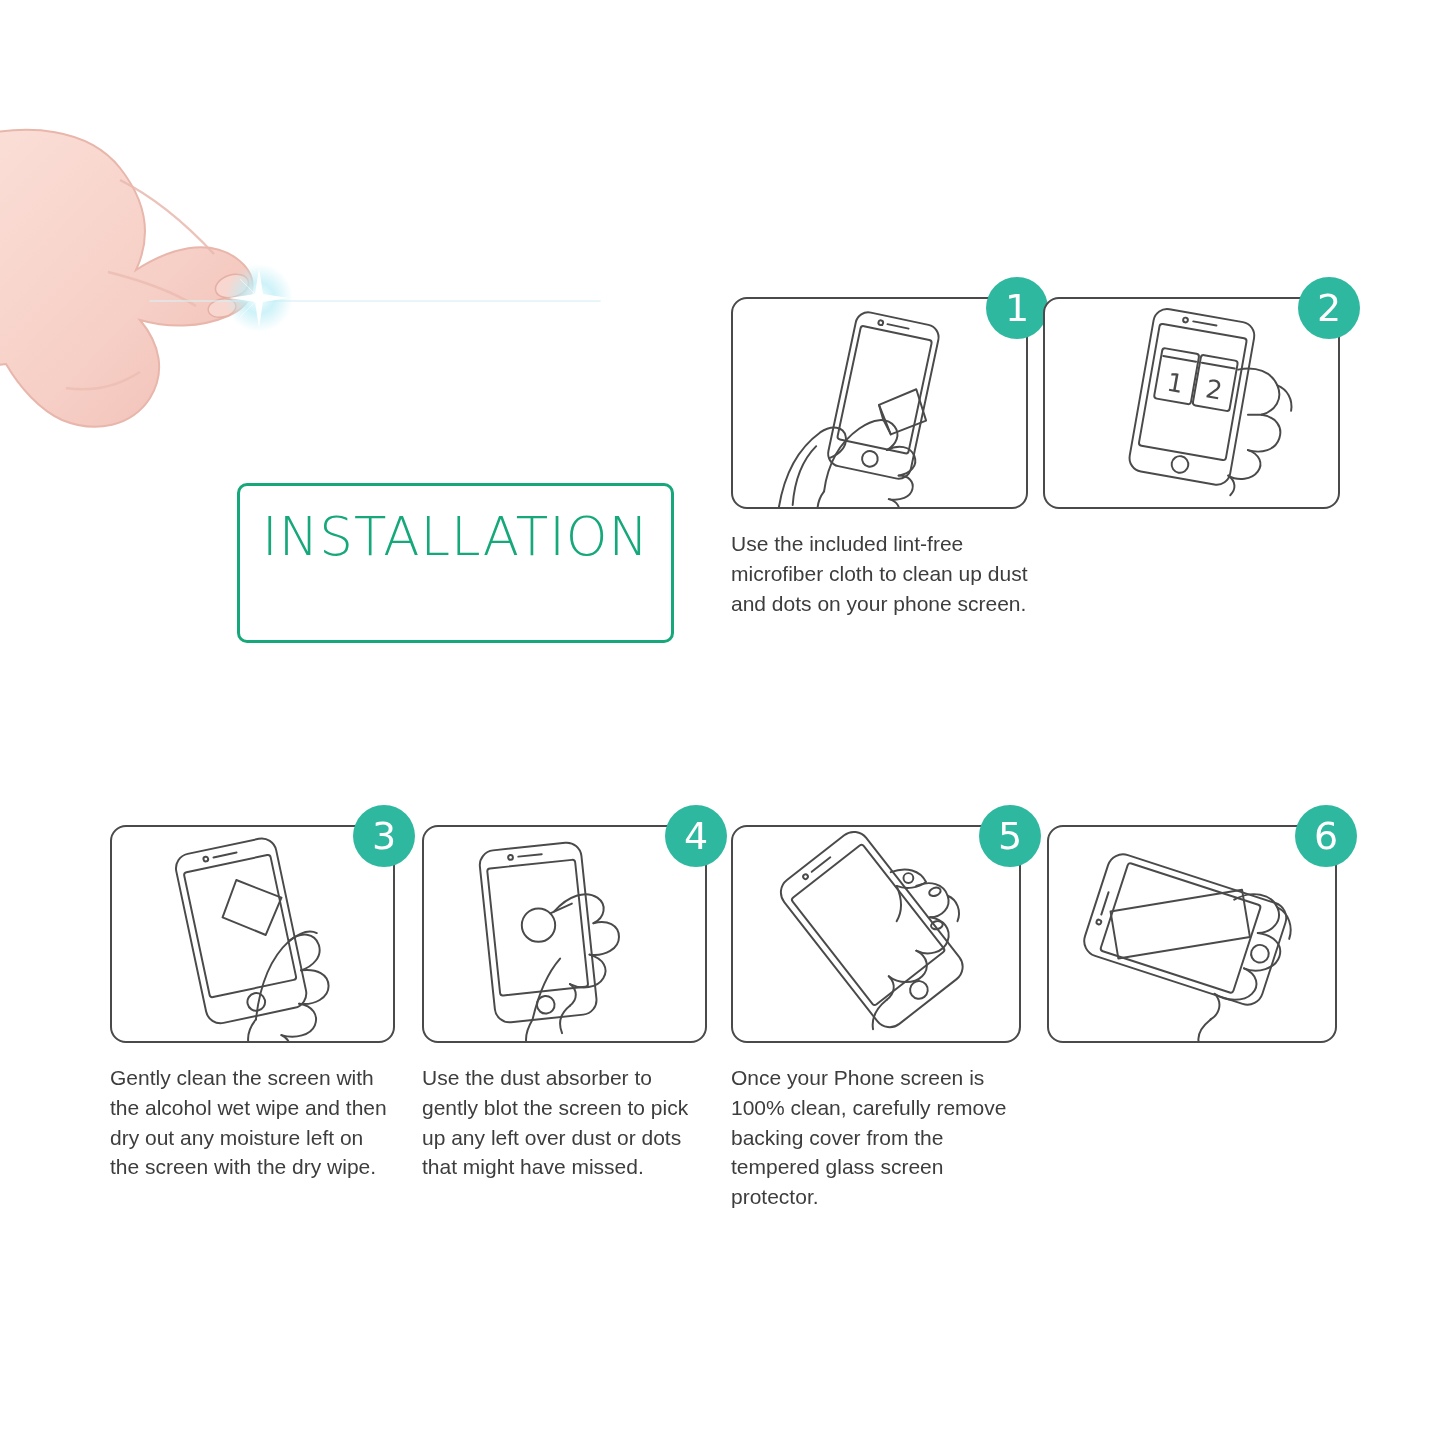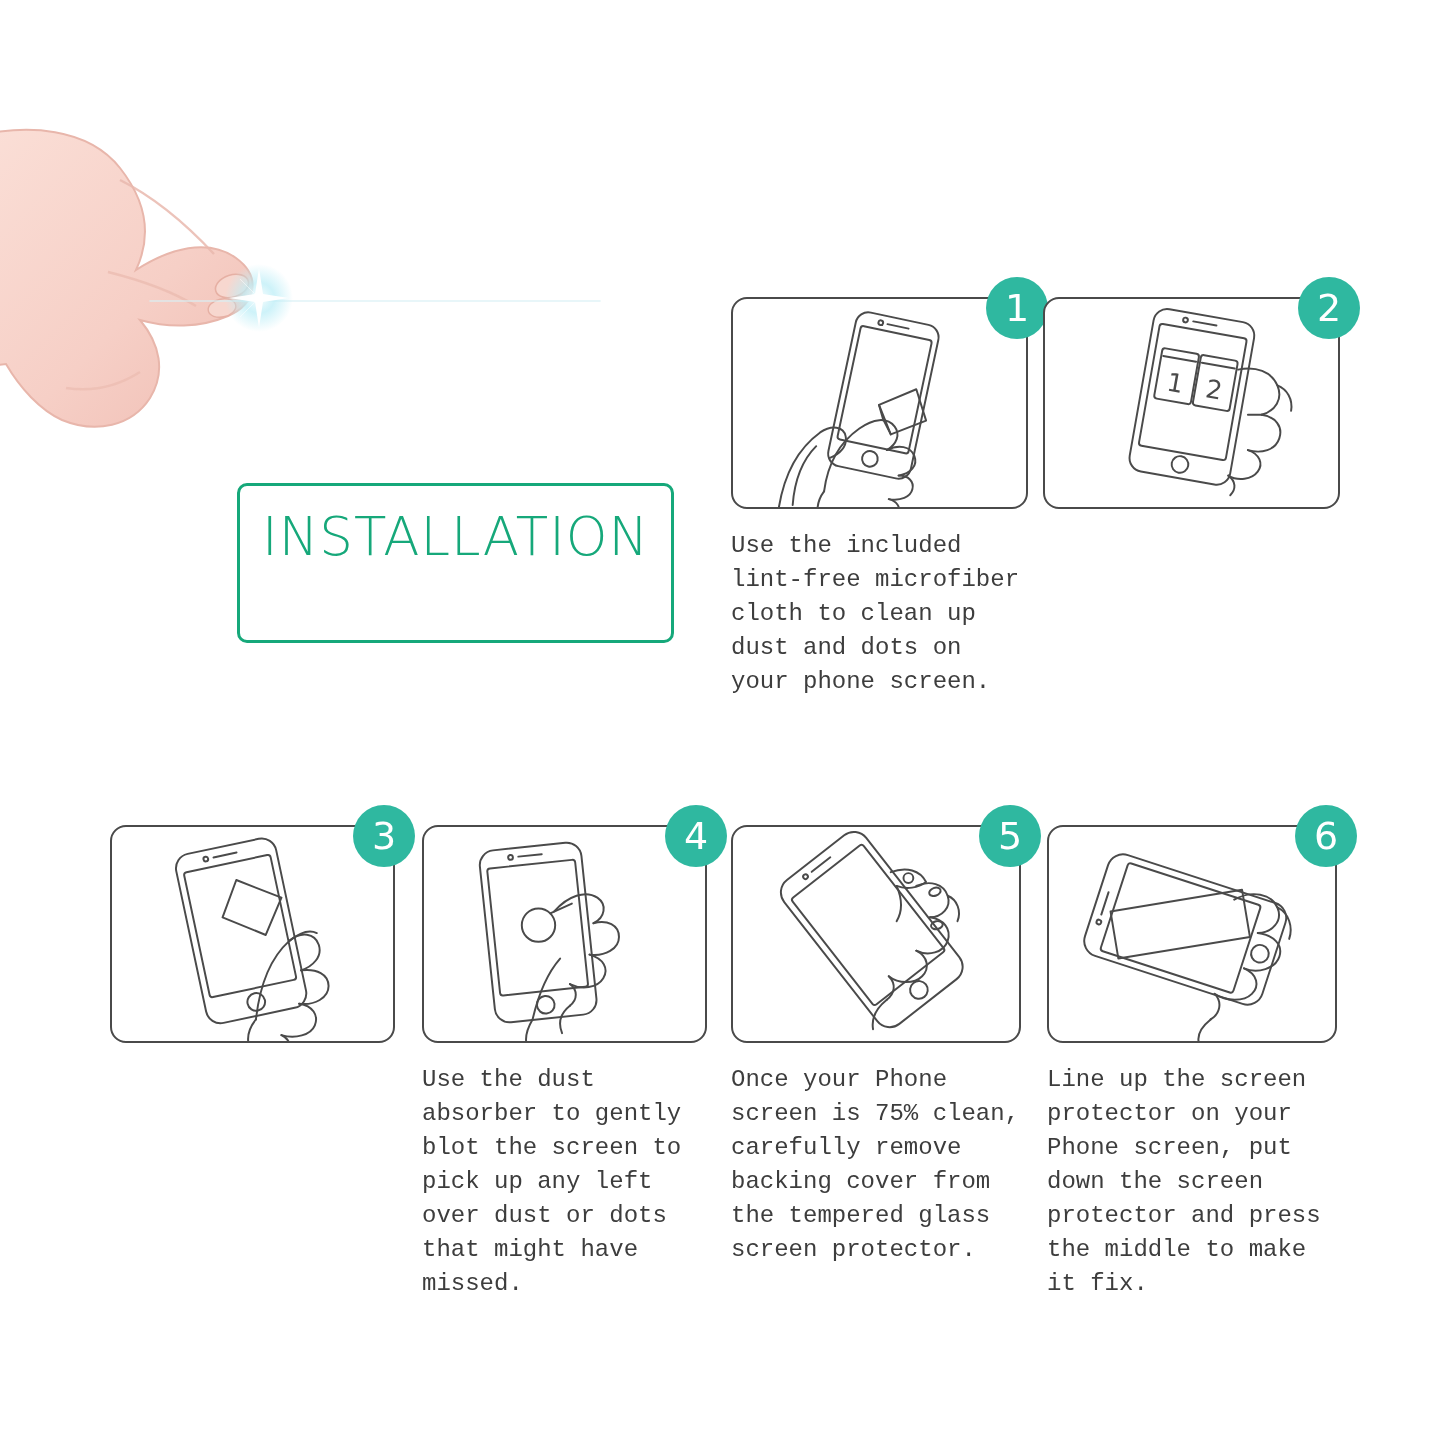--- a/index.html
+++ b/index.html
@@ -73,24 +73,24 @@
     color: #ffffff;
     font-size: 38px;
     font-weight: 400;
     display: flex;
     align-items: center;
     justify-content: center;
     font-family: "DejaVu Sans", sans-serif;
   }
   .caption {
     margin-top: 20px;
-    font-size: 24px;
+    font-size: 21px;
     line-height: 1.42;
     color: #3d3d3d;
-    font-family: Liberation Mono, monospace;
+    font-family: Liberation Sans, sans-serif;
   }
 
   
   #step1 { left: 731px; top: 297px; width: 297px; }
   #step1 .panel { height: 212px; }
   #step2 { left: 1043px; top: 297px; width: 297px; }
   #step2 .panel { height: 212px; }
 
   
   #step3 { left: 110px;  top: 825px; width: 285px; }
@@ -239,20 +239,21 @@
           <path d="M146,196 C150,160 160,134 180,116 C192,106 206,108 210,120 C214,132 204,142 192,146"></path>
           <path d="M192,146 C208,144 220,150 220,162 C220,174 206,182 190,180"></path>
           <path d="M190,180 C204,182 210,192 206,202 C202,212 186,216 172,212"></path>
           <path d="M172,212 C180,216 182,222 178,228"></path>
           <path d="M146,196 C138,206 136,216 140,226"></path>
           <path d="M180,116 C190,108 200,104 208,108"></path>
         </g>
       </svg>
     </div>
   </div>
+  <div class="caption">Gently clean the screen with the alcohol wet wipe and then dry out any moisture left on the screen with the dry wipe.</div>
 </div>
 
 <div class="step" id="step4">
   <div class="badge-holder"></div>
   <div class="panel">
     <div class="badge">4</div>
     <div class="art">
       <svg viewBox="0 0 285 218" xmlns="http://www.w3.org/2000/svg">
         <g fill="none" stroke="#4a4a4a" stroke-width="2" stroke-linejoin="round" stroke-linecap="round">
           <g transform="rotate(-6 130 110)">
@@ -306,21 +307,21 @@
           <path d="M158,152 C166,160 164,170 156,176"></path>
           <path d="M156,176 C146,184 140,194 142,206"></path>
           <path d="M218,70 C228,74 232,86 228,96"></path>
 
           <ellipse cx="205" cy="66" rx="6" ry="4" transform="rotate(-20 205 66)"></ellipse>
           <ellipse cx="207" cy="100" rx="6" ry="4" transform="rotate(-12 207 100)"></ellipse>
         </g>
       </svg>
     </div>
   </div>
-  <div class="caption">Once your Phone screen is 75% clean, carefully remove backing cover from the tempered glass screen protector.</div>
+  <div class="caption">Once your Phone screen is 100% clean, carefully remove backing cover from the tempered glass screen protector.</div>
 </div>
 
 <div class="step" id="step6">
   <div class="panel">
     <div class="badge">6</div>
     <div class="art">
       <svg viewBox="0 0 290 218" xmlns="http://www.w3.org/2000/svg">
         <g fill="none" stroke="#4a4a4a" stroke-width="2" stroke-linejoin="round" stroke-linecap="round">
 
           <g transform="rotate(-72 140 105)">
@@ -336,14 +337,13 @@
           <path d="M188,74 C206,64 226,68 232,82 C238,96 226,108 212,108"></path>
           <path d="M212,108 C228,110 238,120 234,132 C230,144 212,150 198,144"></path>
           <path d="M198,144 C212,150 214,162 206,170 C198,178 180,178 168,170"></path>
           <path d="M168,170 C176,178 174,190 164,196"></path>
           <path d="M232,82 C244,88 248,102 244,114"></path>
           <path d="M164,196 C154,204 150,212 152,220"></path>
         </g>
       </svg>
     </div>
   </div>
-  <div class="caption">Line up the screen protector on your Phone screen, put down the screen protector and press the middle to make it fix.</div>
 </div>
 
 </body></html>

